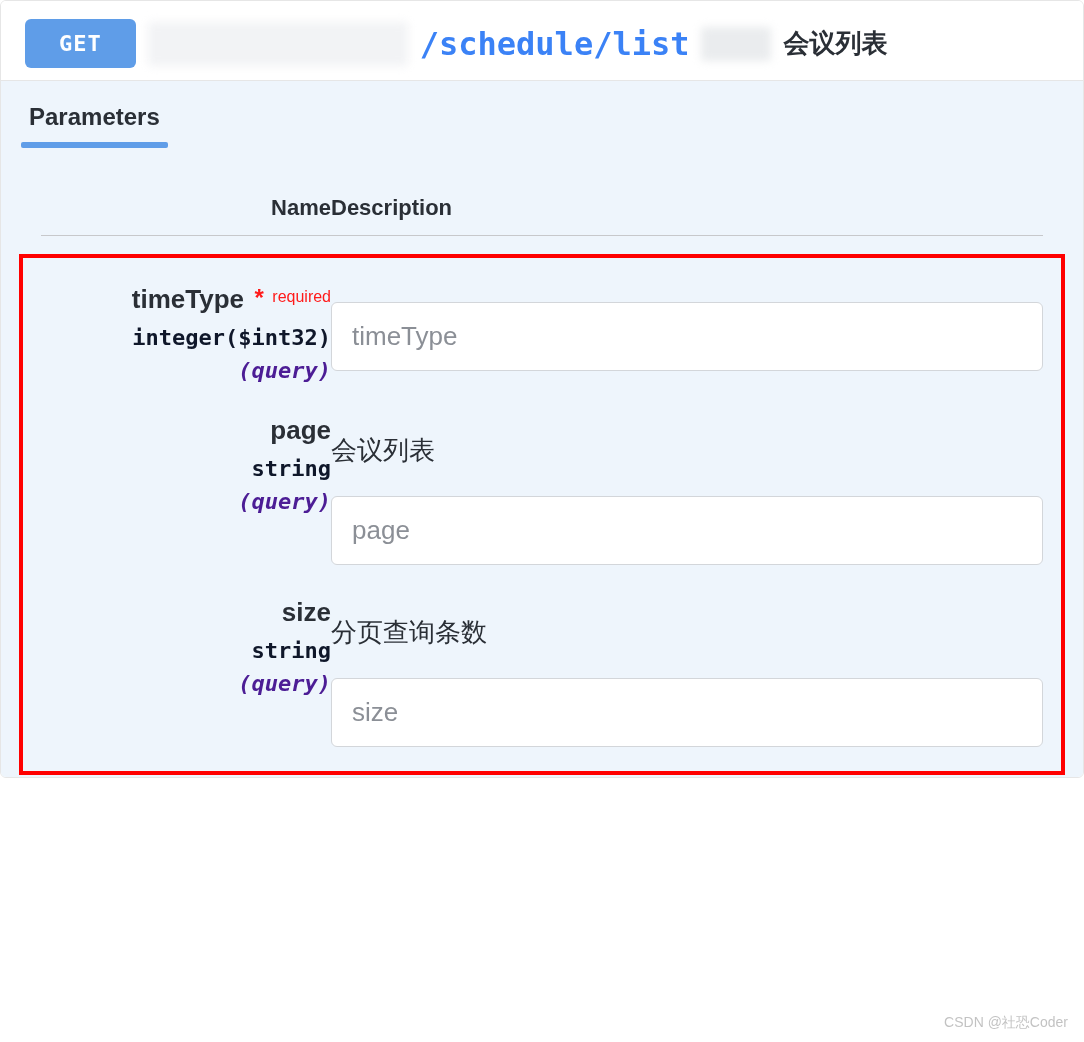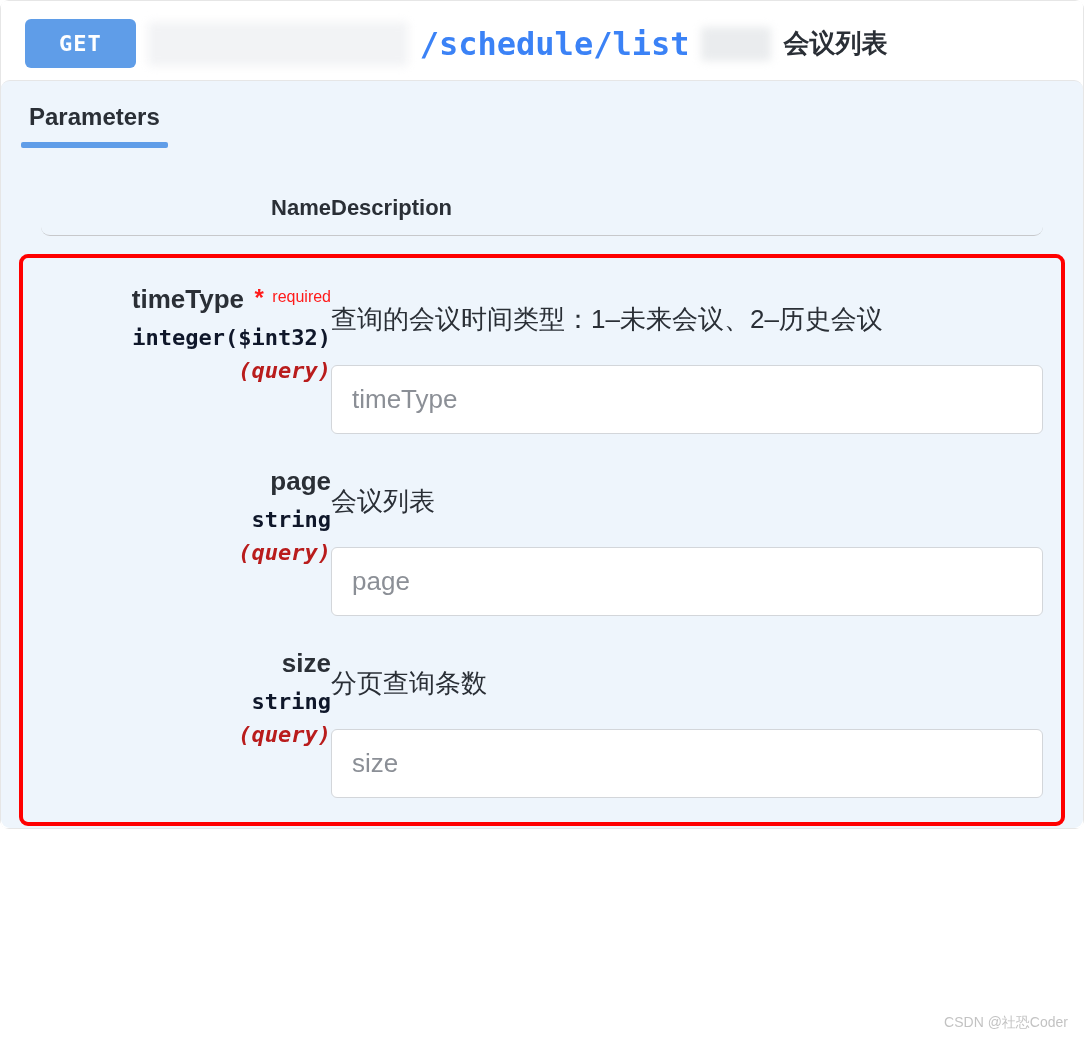--- a/index.html
+++ b/index.html
@@ -1,15 +1,15 @@
 <!DOCTYPE html>
 <html><head>
 <meta charset="utf-8">
 <style>
-  * { box-sizing: border-box; margin: 0; padding: 0; border-radius: 9px; }
+  * { box-sizing: border-box; margin: 0; padding: 0; }
   body {
     font-family: -apple-system, BlinkMacSystemFont, "Segoe UI", sans-serif;
     background: #fff;
     padding: 0;
     width: 1084px;
   }
   .panel {
     border: 1px solid #e6e6e6;
     border-radius: 6px;
     margin: 0;
@@ -138,21 +138,21 @@
     font-weight: 700;
     font-size: 22px;
     color: #0f172a;
     margin-top: 10px;
   }
   .param-in {
     font-family: Consolas, Monaco, monospace;
     font-style: italic;
     font-weight: 700;
     font-size: 22px;
-    color: #b91c1c;
+    color: #4c1d95;
     margin-top: 8px;
   }
   .param-desc-cell { flex: 1; padding-top: 24px; }
   .param-desc {
     font-size: 26px;
     color: #2a2f36;
     margin-bottom: 28px;
   }
   .param-input {
     width: 100%;
@@ -205,21 +205,20 @@
 
       <div class="param-row">
         <div class="param-name-cell col-name">
           <span class="param-name">timeType</span>
           <span class="req-star">*</span>
           <span class="req-label">required</span>
           <div class="param-type">integer($int32)</div>
           <div class="param-in">(query)</div>
         </div>
         <div class="param-desc-cell col-desc">
-          <div class="param-desc">查询的会议时间类型：1–未来会议、2–历史会议</div>
           <input class="param-input" placeholder="timeType" style="">
         </div>
       </div>
 
       <div class="param-row">
         <div class="param-name-cell col-name">
           <span class="param-name">page</span>
           <div class="param-type">string</div>
           <div class="param-in">(query)</div>
         </div>

